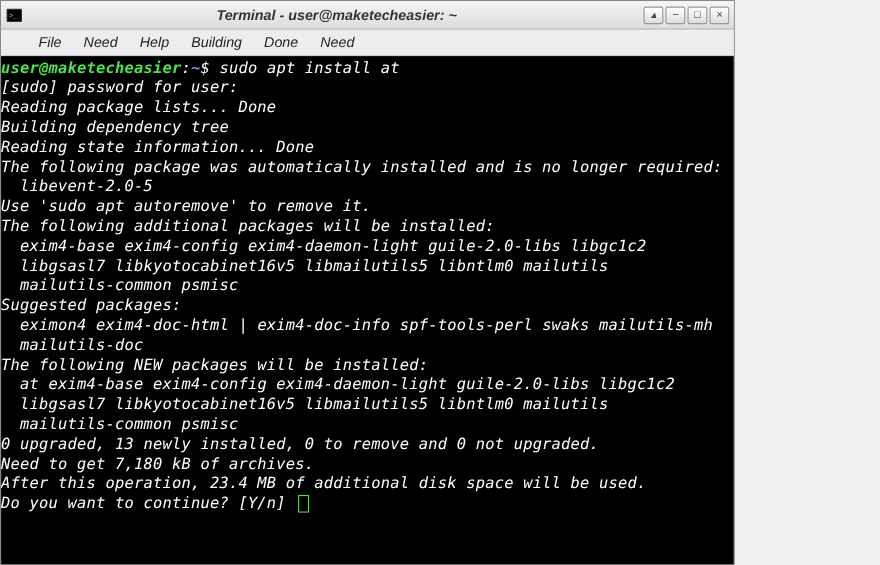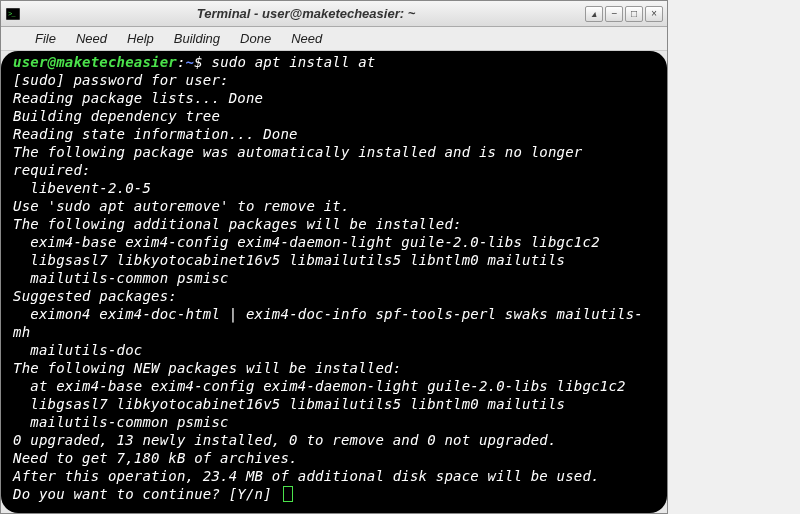--- a/index.html
+++ b/index.html
@@ -68,25 +68,24 @@
       padding: 2px 10px;
       cursor: pointer;
     }
     .terminal {
       flex: 1;
       background: #000;
       color: #fff;
       font-family: "DejaVu Sans Mono", "Courier New", monospace;
       font-size: 14px;
       line-height: 18px;
-      padding: 2px 12px;
+      padding: 2px 0;
       overflow: hidden;
       white-space: pre;
       letter-spacing: 0.2px;
-      border-radius: 17px;
     }
     .prompt-user { color: #4be24b; font-weight: bold; }
     .prompt-path { color: #6a8cff; font-weight: bold; }
     .prompt-sep { color: #fff; }
     .cmd { color: #fff; }
     .cursor {
       display: inline-block;
       width: 10px; height: 16px;
       border: 1px solid #4be24b;
       vertical-align: text-bottom;

